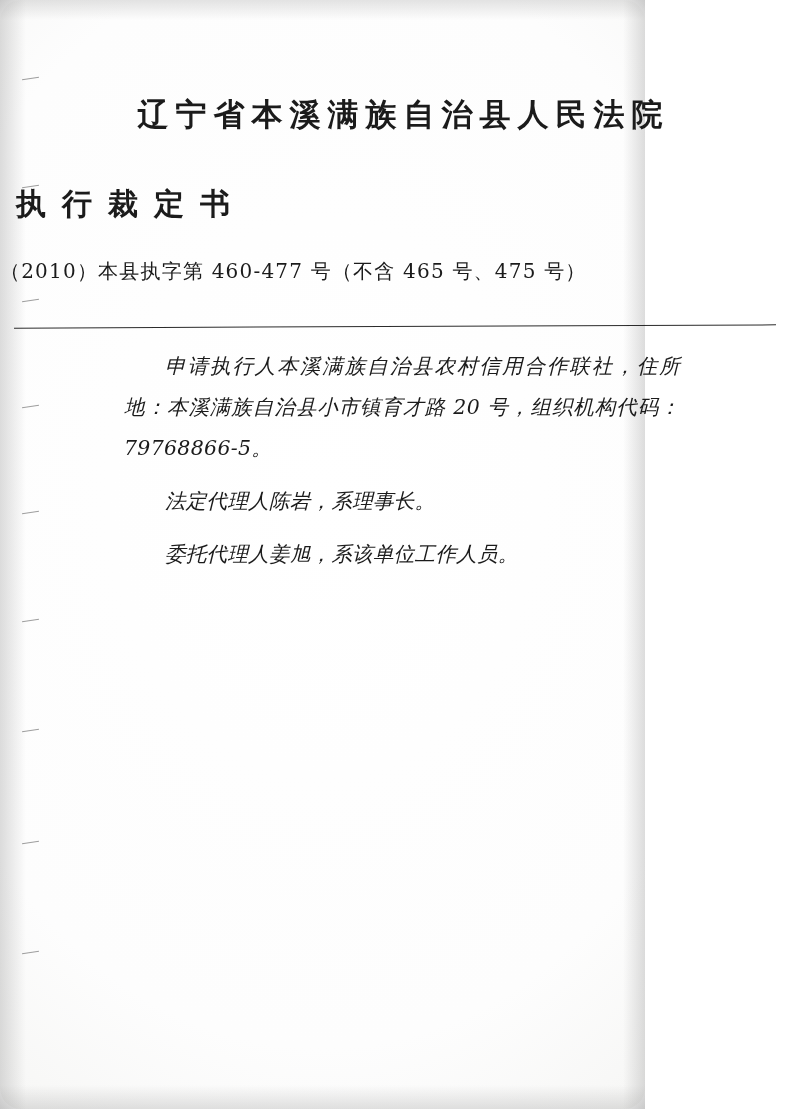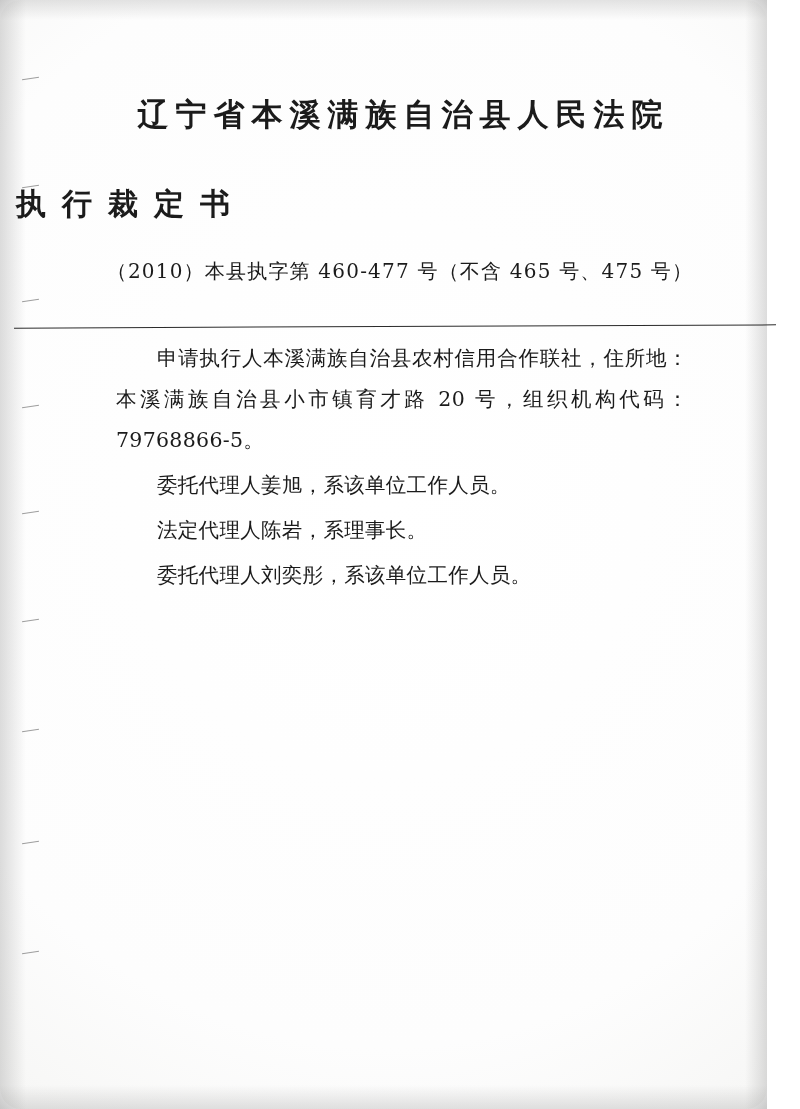--- a/index.html
+++ b/index.html
@@ -10,21 +10,21 @@
   body {
     width: 800px;
     height: 1109px;
     overflow: hidden;
     font-family: "DejaVu Serif", "Liberation Serif", serif;
   }
 
   
   #page {
     position: relative;
-    width: 767px;
+    width: 645px;
     height: 1109px;
     background:
       radial-gradient(ellipse 120% 90% at 50% 45%, #ffffff 0%, #fdfdfd 55%, #f2f2f0 85%, #e6e6e4 100%);
     border-radius: 21px;
   }
 
   
   #page::before {
     content: "";
     position: absolute;
@@ -80,21 +80,21 @@
     font-weight: 700;
     text-indent: 16px;
     font-family: "DejaVu Sans", "Liberation Sans", sans-serif;
   }
 
   .case-number {
     position: absolute;
     left: 0;
     top: 258px;
     width: 800px;
-    text-align: center;
+    text-align: left;
     font-size: 20px;
     letter-spacing: 1.2px;
   }
 
   .rule {
     position: absolute;
     left: 14px;
     top: 326px;
     width: 762px;
     height: 0;
@@ -107,42 +107,42 @@
     left: 112px;
     top: 334px;
     width: 580px;
     font-size: 20.5px;
     line-height: 41px;
     letter-spacing: 0.3px;
     text-align: justify;
   }
 
   .content p {
-    margin: 4px;
+    margin: 12px;
     text-indent: 2em;
+    font-style: italic;
   }
 </style>
 </head>
 <body>
 
 <div id="page">
 
   <div class="doc-body">
 
     <div class="title-main">辽宁省本溪满族自治县人民法院</div>
     <div class="title-sub">执行裁定书</div>
     <div class="case-number">（2010）本县执字第 460-477 号（不含 465 号、475 号）</div>
 
     <div class="rule"></div>
 
     <div class="content">
       <p>申请执行人本溪满族自治县农村信用合作联社，住所地：本溪满族自治县小市镇育才路 20 号，组织机构代码：79768866-5。</p>
+      <p>法定代理人陈岩，系理事长。</p>
       <p>委托代理人姜旭，系该单位工作人员。</p>
-      <p>法定代理人陈岩，系理事长。</p>
-      <p>委托代理人刘奕彤，系该单位工作人员。</p>
     </div>
   </div>
 
   <div id="ticks">
       <div class="tick" style="top: 78px;"></div>
       <div class="tick" style="top: 186px;"></div>
       <div class="tick" style="top: 300px;"></div>
       <div class="tick" style="top: 406px;"></div>
       <div class="tick" style="top: 512px;"></div>
       <div class="tick" style="top: 620px;"></div>

